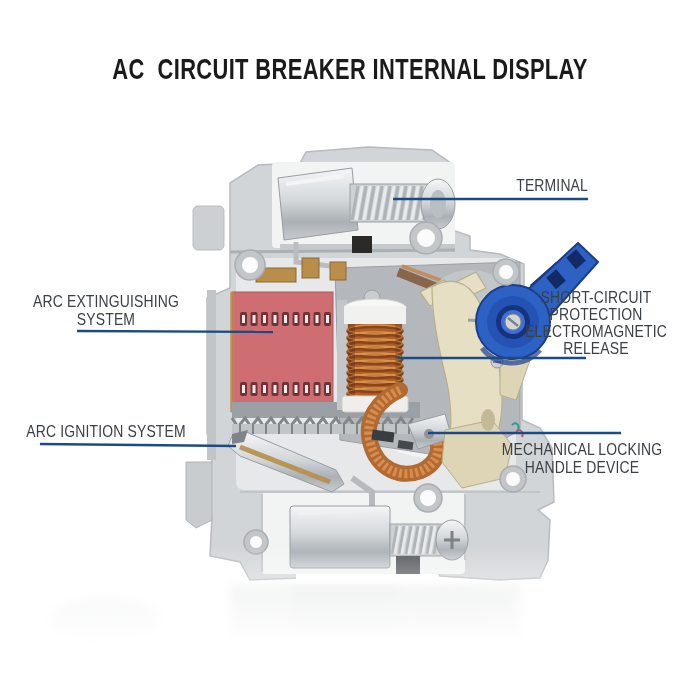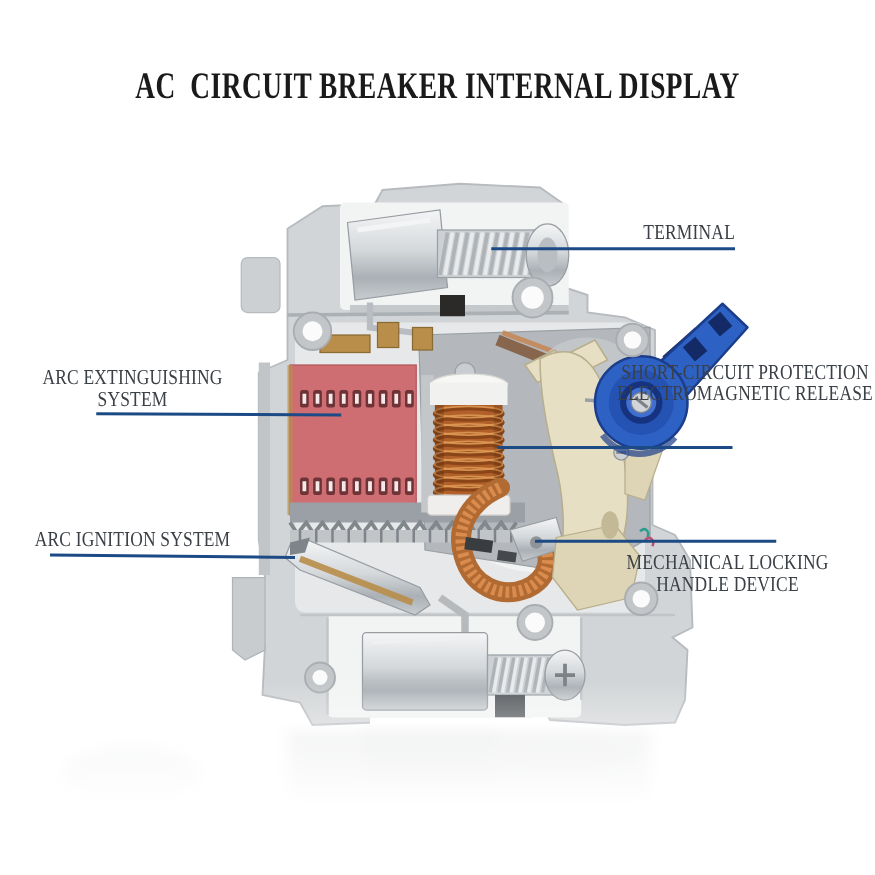--- a/index.html
+++ b/index.html
@@ -3,21 +3,21 @@
 <meta charset="utf-8">
 <style>
   :root{
     --background:#ffffff; --title-text:#1a1a1a; --label-text:#3b4046;
     --leader-line:#1c4a85; --housing-gray:#d2d5d7; --housing-shadow:#b7bbbf;
     --arc-chute-red:#ce6e72; --coil-copper:#b06028; --handle-blue:#2d62c4;
     --mechanism-beige:#e6dfc3; --metal-silver:#cdd1d4; --brass:#b98e4a;
   }
   *{margin:0;padding:0;box-sizing:border-box}
   html,body{width:700px;height:700px;background:var(--background);overflow:hidden}
-  .canvas{position:relative;width:700px;height:700px;font-family:Liberation Serif, serif}
+  .canvas{position:relative;width:700px;height:700px;font-family:Liberation Sans, sans-serif}
   .title{
     position:absolute;left:0;top:52px;width:700px;text-align:center;
     font-size:30px;font-weight:bold;color:var(--title-text);
     letter-spacing:0.5px;white-space:pre;
     transform:scaleX(0.73);transform-origin:50% 50%;
   }
   .figure-svg{position:absolute;left:0;top:0;width:700px;height:700px}
   .label{
     position:absolute;color:var(--label-text);font-size:17px;font-weight:500;
     letter-spacing:0.2px;line-height:18px;

